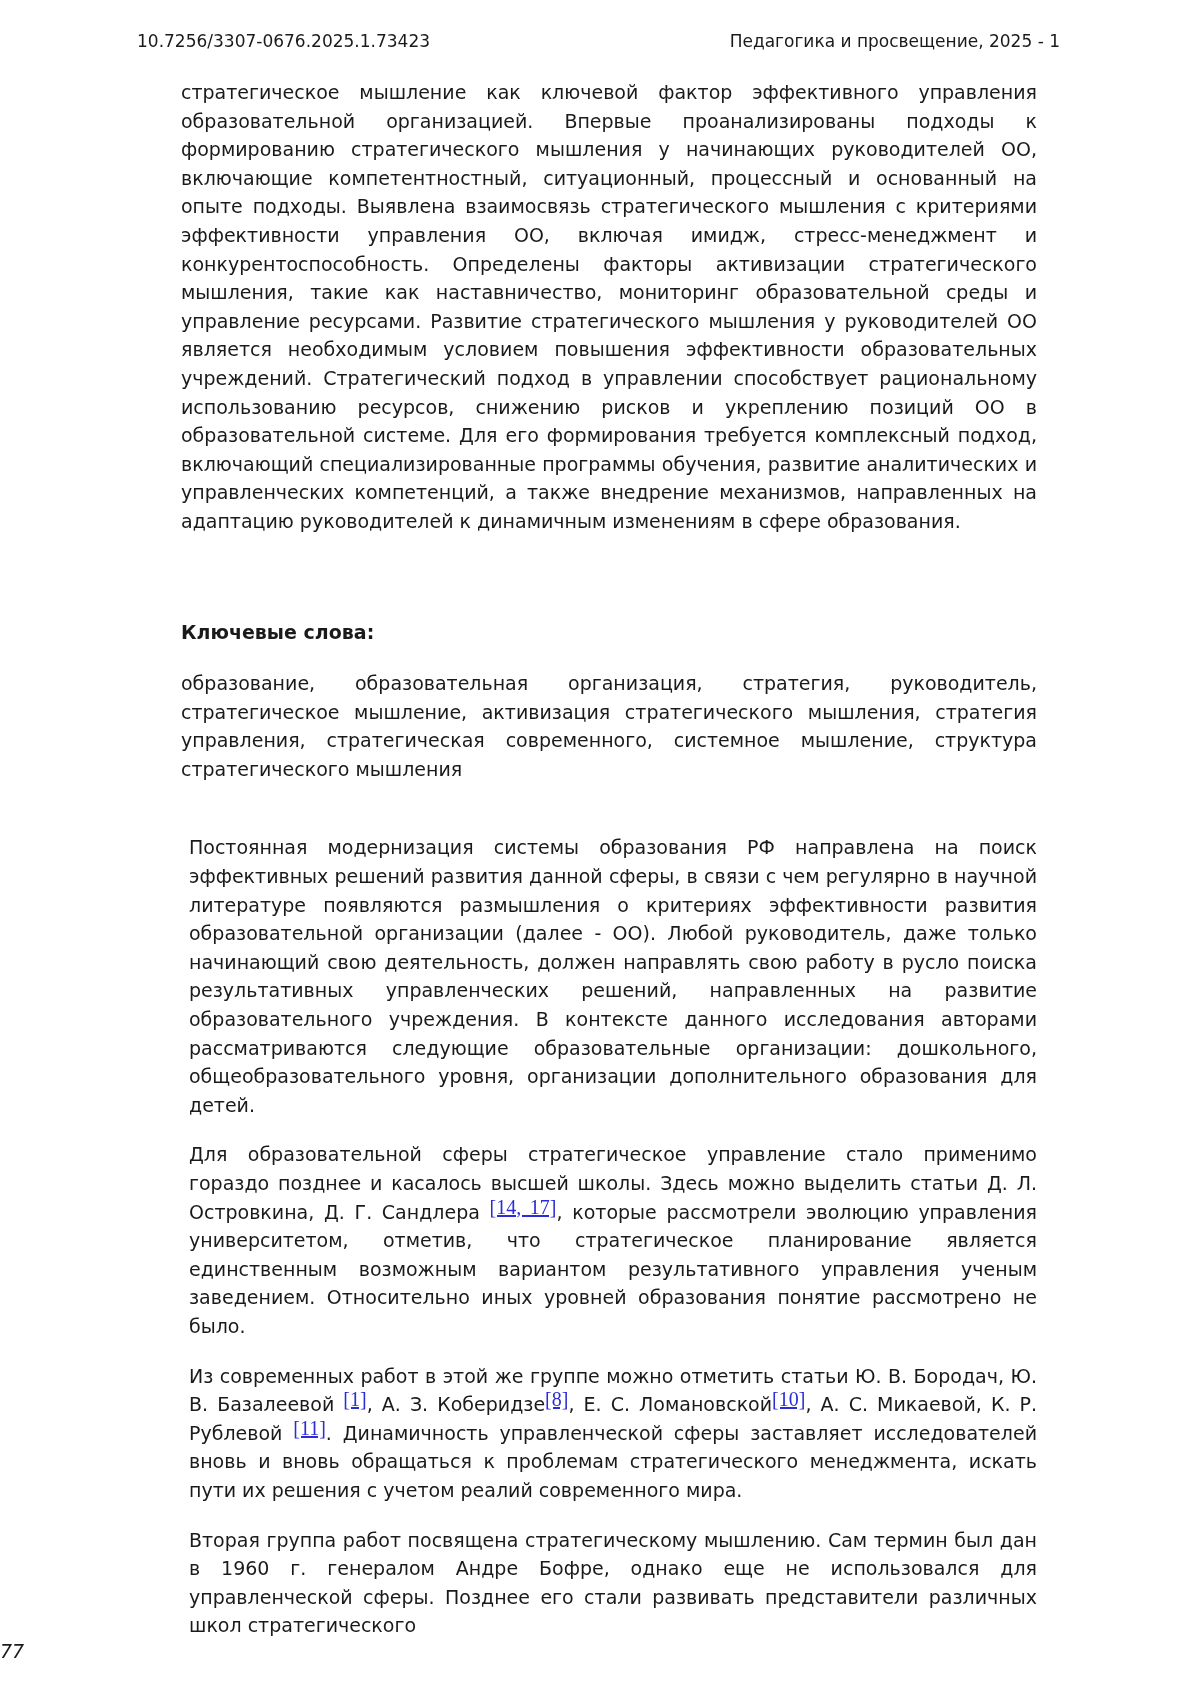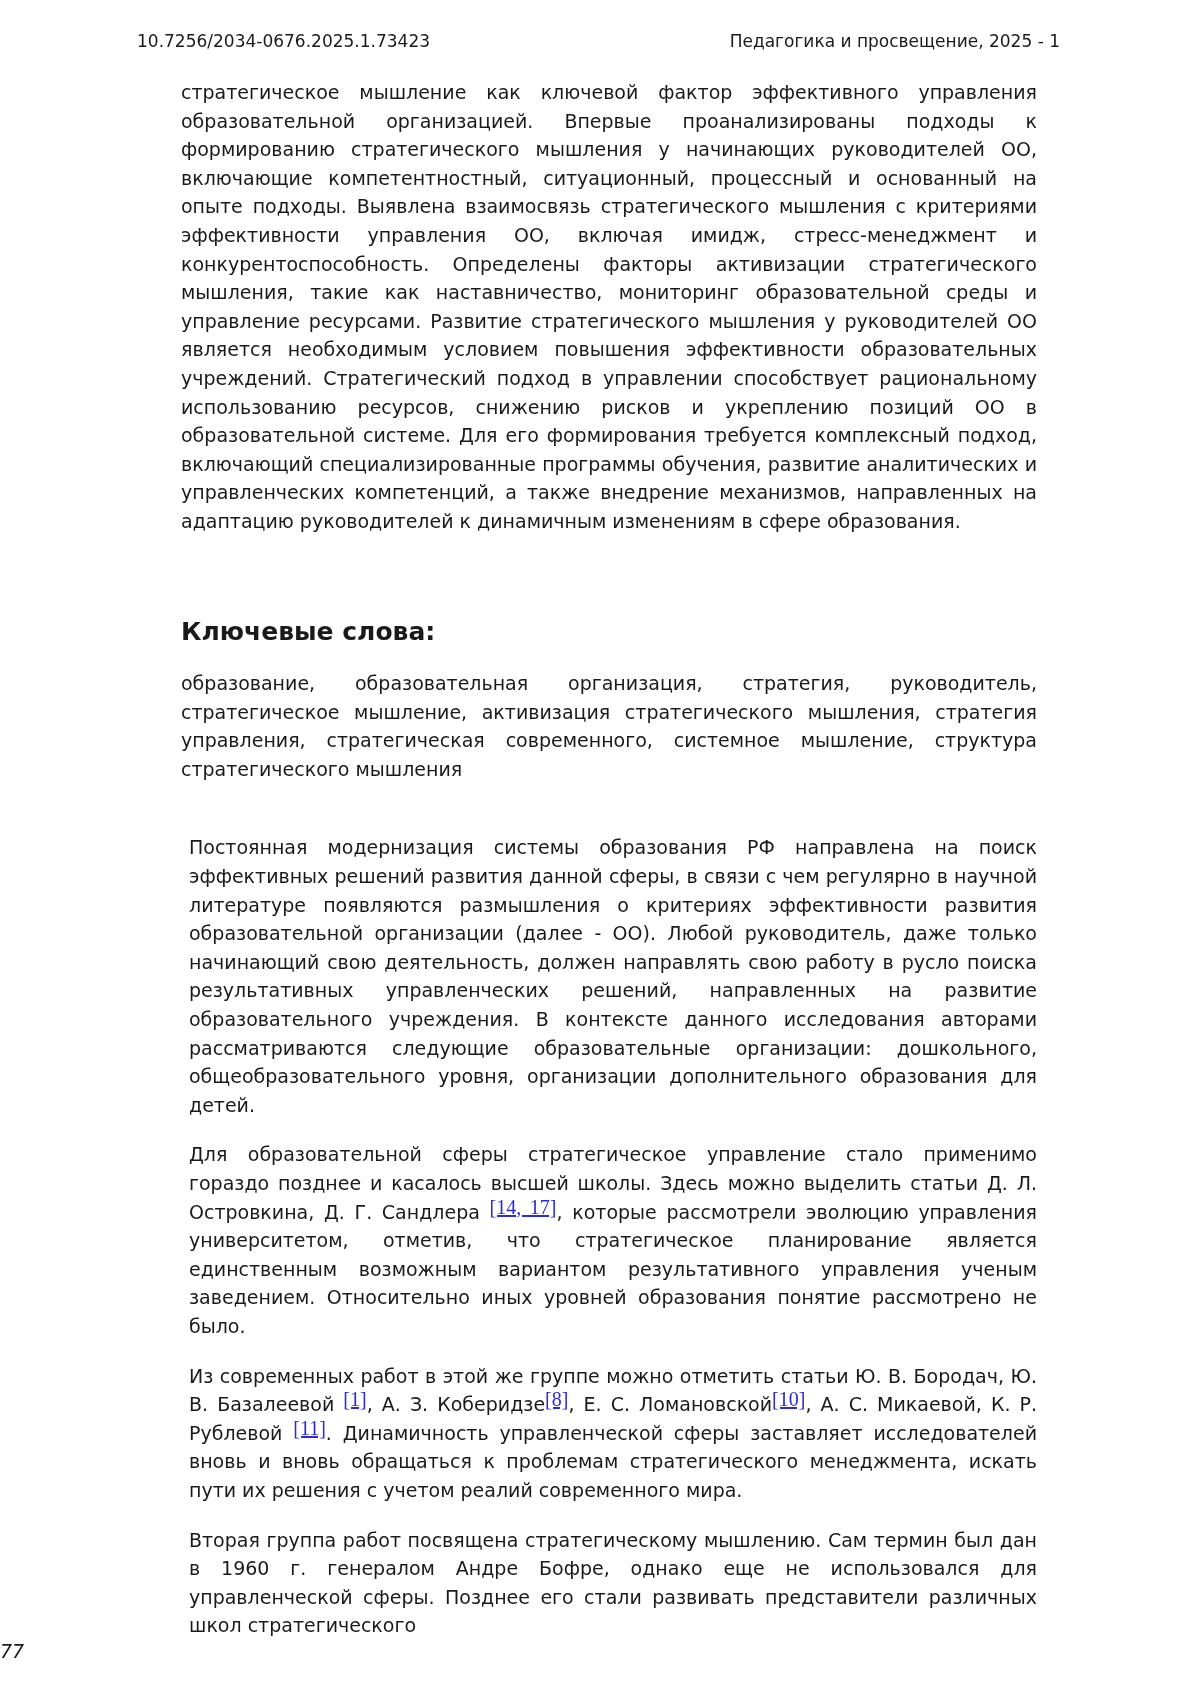--- a/index.html
+++ b/index.html
@@ -33,21 +33,21 @@
     margin-left:181px;
     width:856px;
     font-size:19px;
     line-height:28.6px;
     text-align:justify;
   }
   .para{margin:0;}
   .abstract{margin-top:26px;}
   .kw-heading{
     margin:82px 0 0 0;
-    font-size:25px;
+    font-size:19px;
     font-weight:bold;
     text-align:left;
   }
   .keywords{margin-top:23px;margin-bottom:50px;}
   .body-para{margin-bottom:21px;margin-left:8px;}
   .cite{
     color:var(--link);
     font-size:20px;
     text-decoration:underline;
     position:relative;
@@ -64,21 +64,21 @@
     font-size:19px;
     font-style:italic;
   }
 </style>
 </head>
 <body>
 
 <div class="page">
 
   <header class="page-header">
-    <span>10.7256/2034-0676.2025.1.73423</span>
+    <span>10.7256/3307-0676.2025.1.73423</span>
     <span>Педагогика и просвещение, 2025 - 1</span>
   </header>
 
   <main class="content">
 
     <p class="para abstract">стратегическое мышление как ключевой фактор эффективного управления образовательной организацией. Впервые проанализированы подходы к формированию стратегического мышления у начинающих руководителей ОО, включающие компетентностный, ситуационный, процессный и основанный на опыте подходы. Выявлена взаимосвязь стратегического мышления с критериями эффективности управления ОО, включая имидж, стресс-менеджмент и конкурентоспособность. Определены факторы активизации стратегического мышления, такие как наставничество, мониторинг образовательной среды и управление ресурсами. Развитие стратегического мышления у руководителей ОО является необходимым условием повышения эффективности образовательных учреждений. Стратегический подход в управлении способствует рациональному использованию ресурсов, снижению рисков и укреплению позиций ОО в образовательной системе. Для его формирования требуется комплексный подход, включающий специализированные программы обучения, развитие аналитических и управленческих компетенций, а также внедрение механизмов, направленных на адаптацию руководителей к динамичным изменениям в сфере образования.</p>
 
     <p class="kw-heading">Ключевые слова:</p>
 
     <p class="para keywords">образование, образовательная организация, стратегия, руководитель, стратегическое мышление, активизация стратегического мышления, стратегия управления, стратегическая современного, системное мышление, структура стратегического мышления</p>

